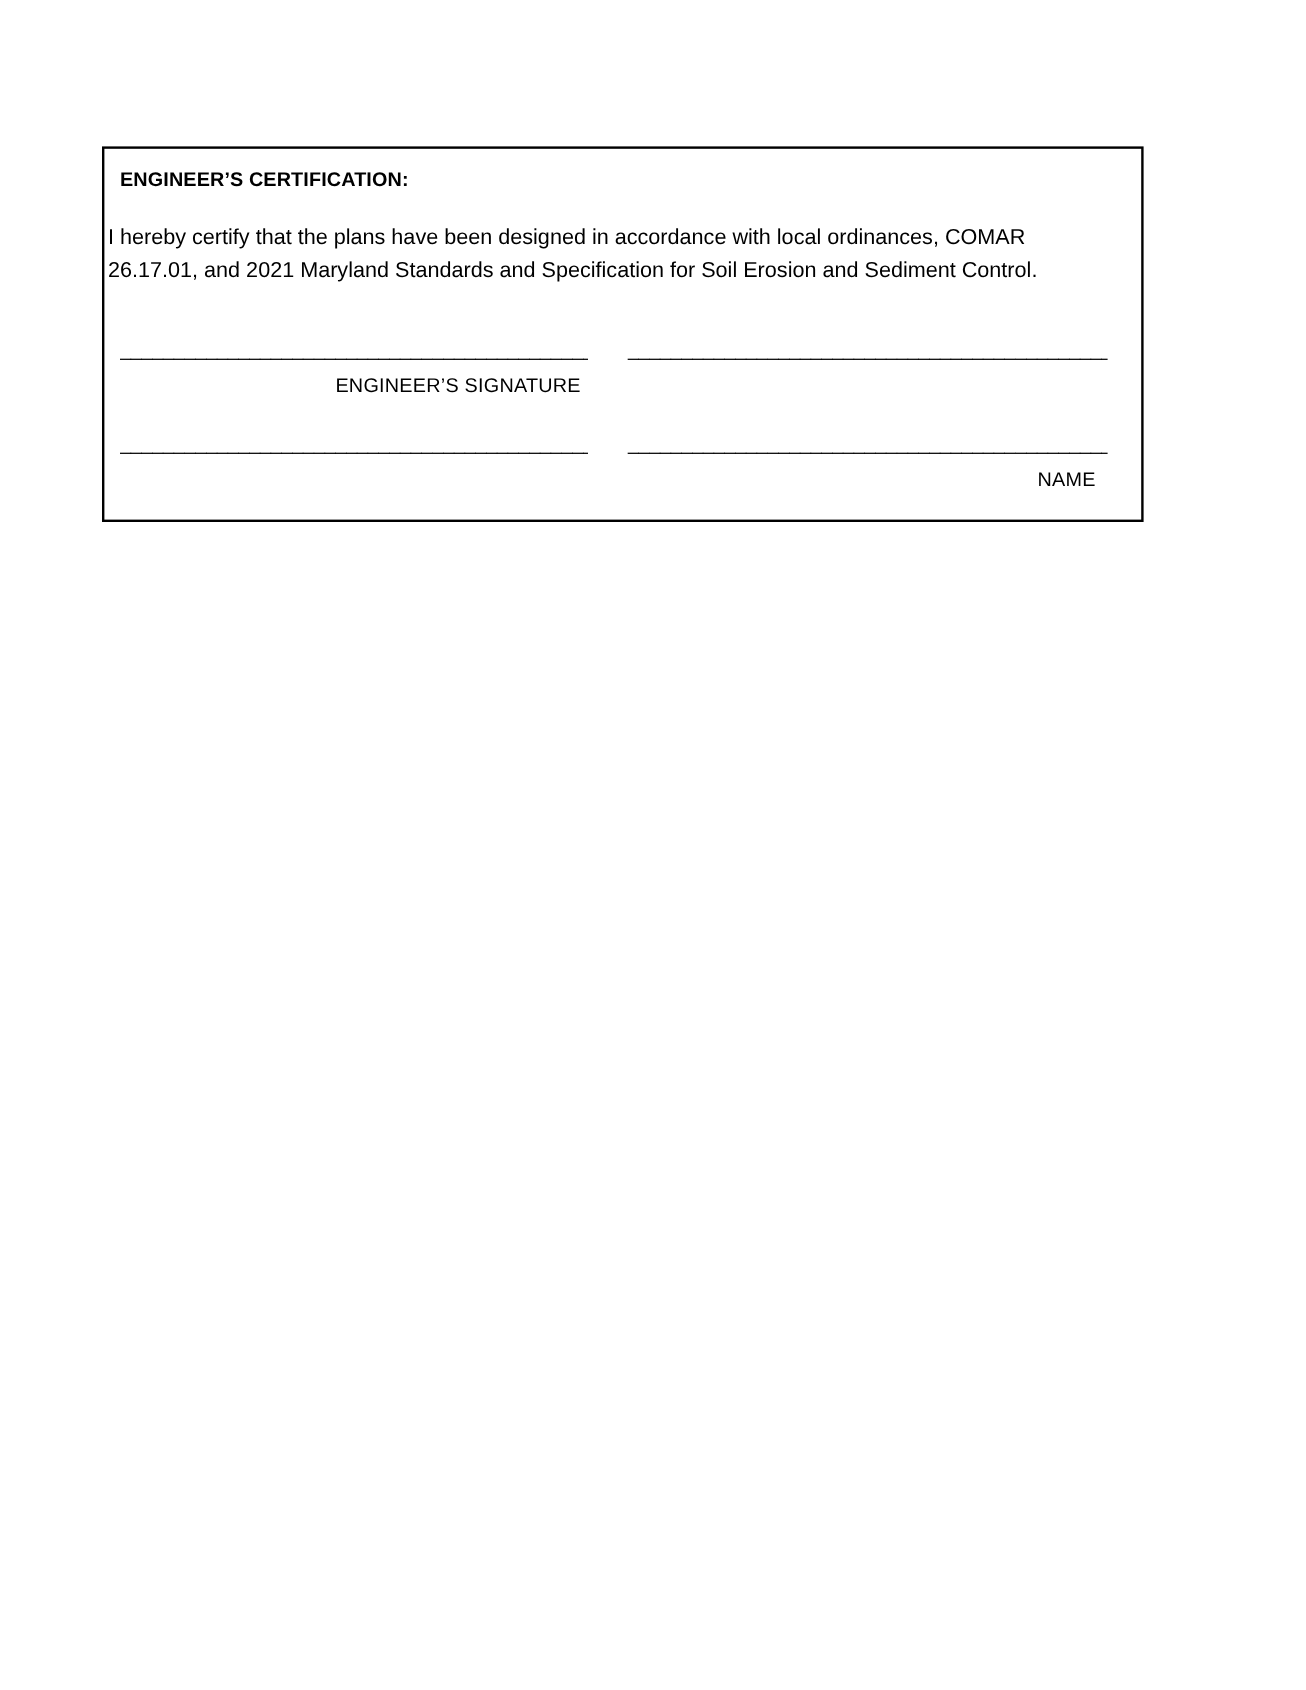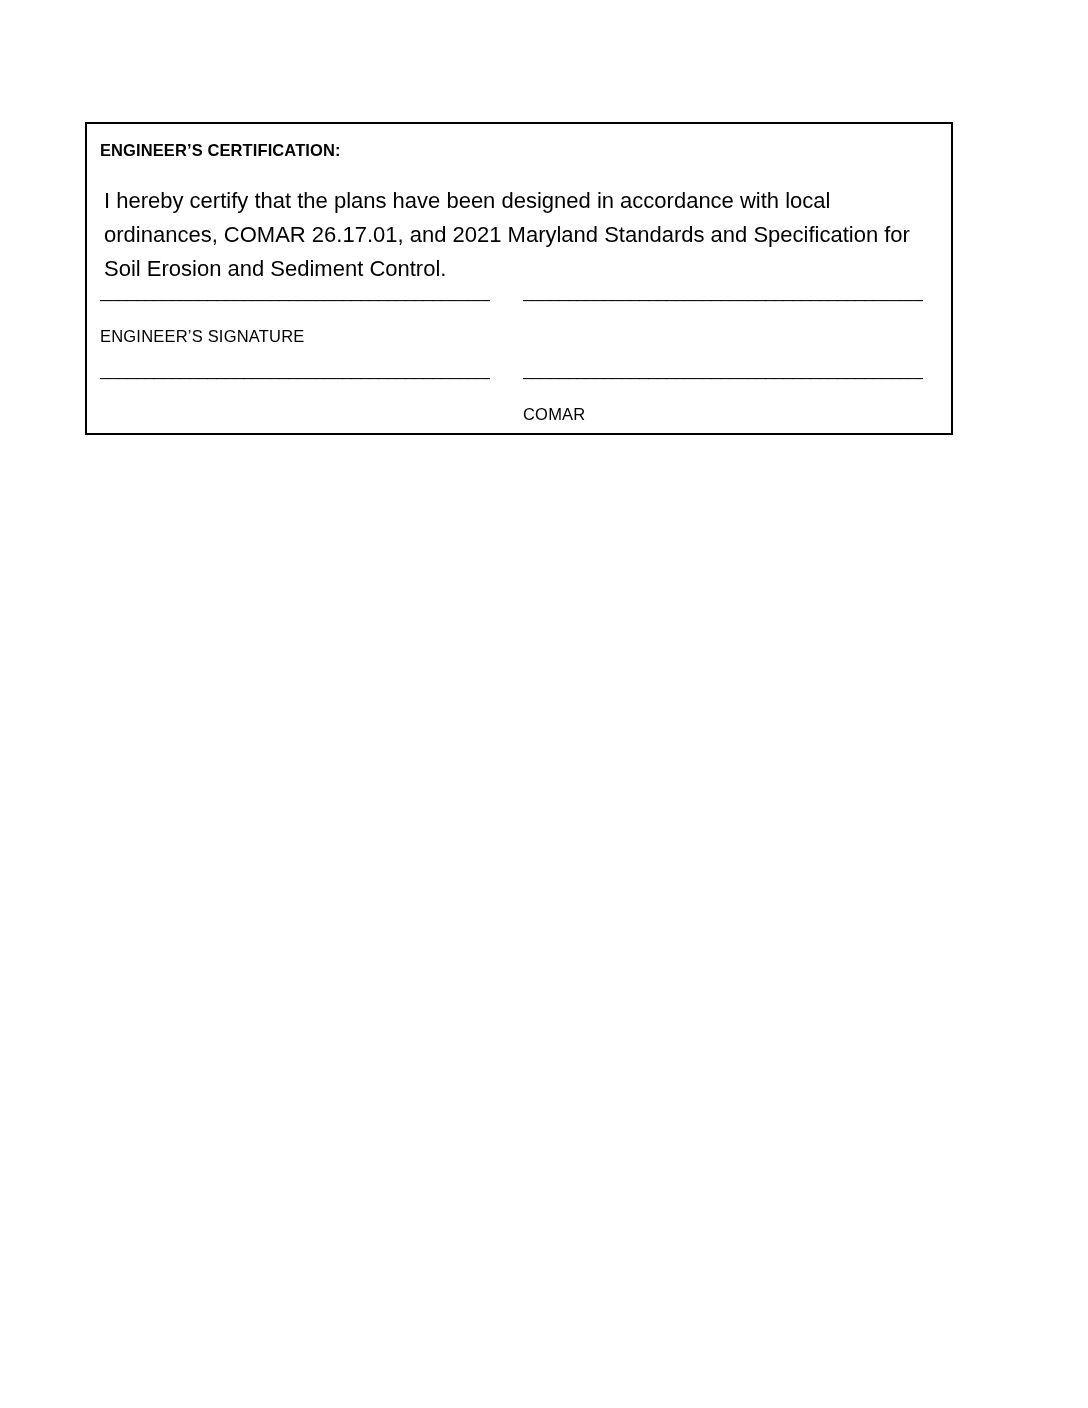--- a/index.html
+++ b/index.html
@@ -41,24 +41,24 @@
   .cert-heading {
     position: absolute;
     left: 13px;
     top: 17px;
     font-size: 16.5px;
     font-weight: bold;
     letter-spacing: 0.1px;
   }
   .cert-body {
     position: absolute;
-    left: 17px;
+    left: 3px;
     top: 60px;
     width: 840px;
-    font-size: 22px;
+    font-size: 18px;
     line-height: 1.55;
   }
   .sig-grid {
     position: absolute;
     left: 0;
     top: 160px;
     width: 100%;
   }
   .sig-row {
     position: relative;
@@ -79,23 +79,23 @@
   }
   .sig-line {
     font-size: 16.5px;
     line-height: 1;
     white-space: nowrap;
     overflow: hidden;
     height: 20px;
     letter-spacing: -0.2px;
   }
   .sig-label {
-    text-align: left;
+    text-align: right;
     font-size: 16.5px;
-    margin-top: 23px;
+    margin-top: 9px;
     letter-spacing: 0.2px;
   }
   .sig-cell.left .sig-label {
     padding-right: 6px;
   }
   .sig-cell.right .sig-label {
     padding-right: 10px;
   }
 </style>
 </head>
@@ -121,21 +121,21 @@
             <div class="sig-line">______________________________________________</div>
           </div>
         </div>
 
         <div class="sig-row">
           <div class="sig-cell left">
             <div class="sig-line">____________________________________________</div>
           </div>
           <div class="sig-cell right">
             <div class="sig-line">_____________________________________________</div>
-            <div class="sig-label">COMAR</div>
+            <div class="sig-label">NAME</div>
           </div>
         </div>
 
       </div>
 
     </div>
   </div>
 
 </div>
 

